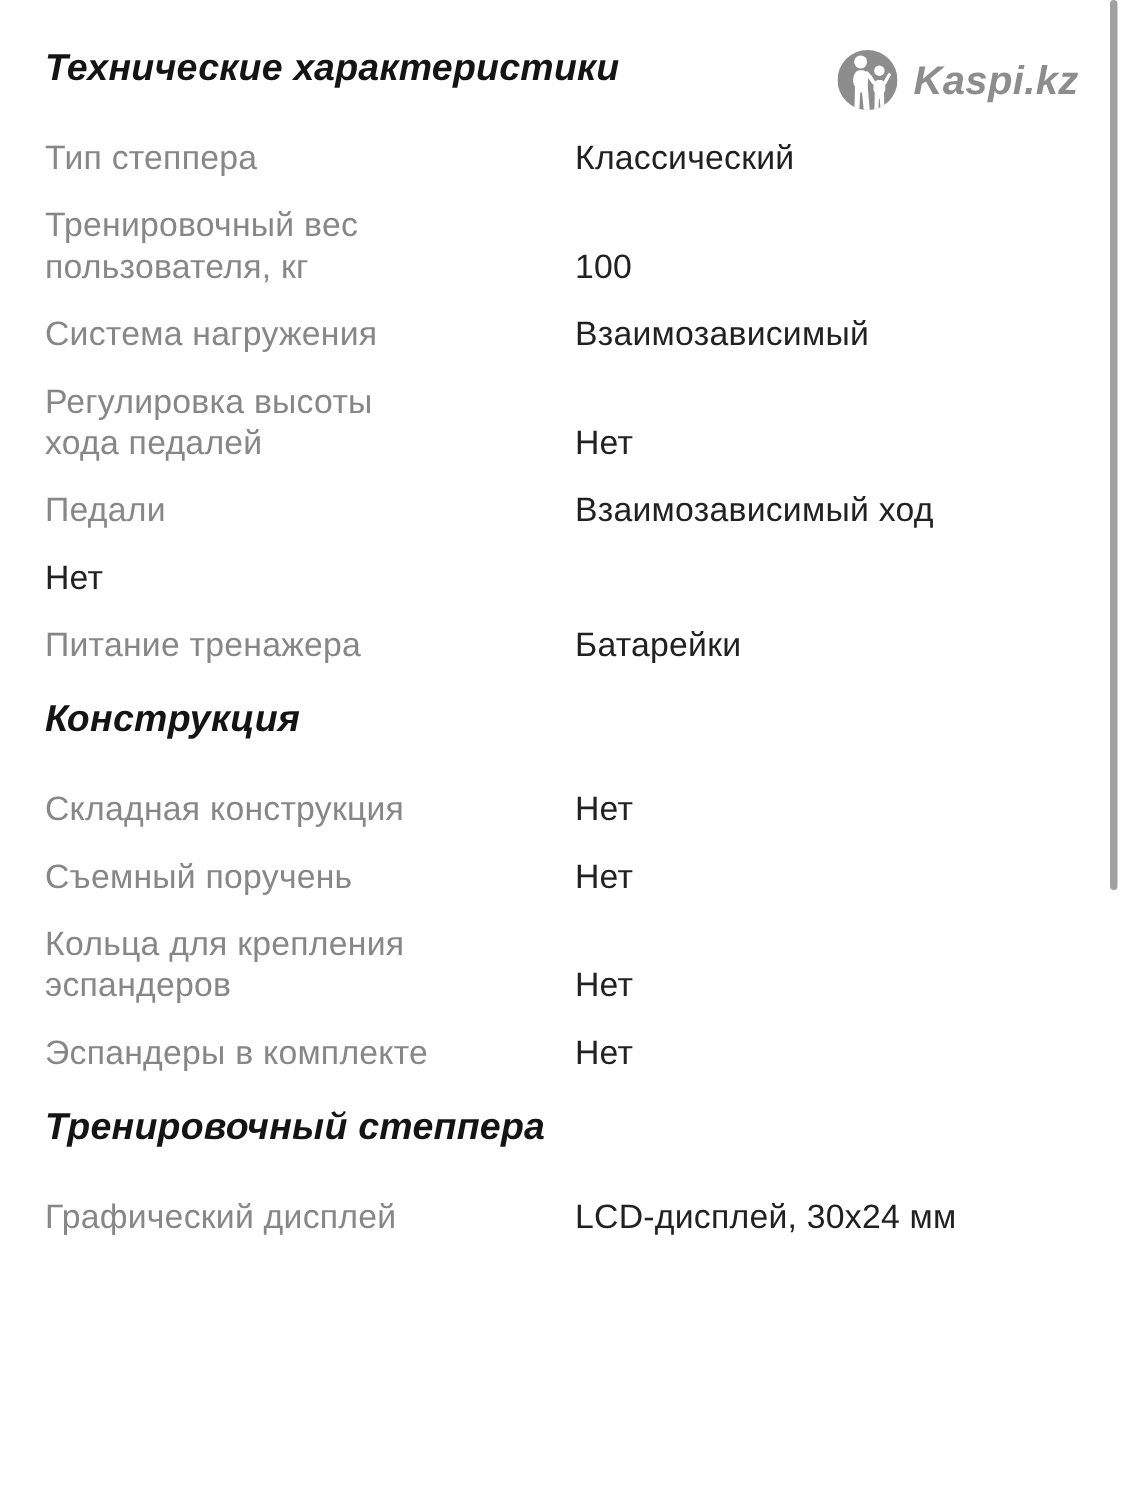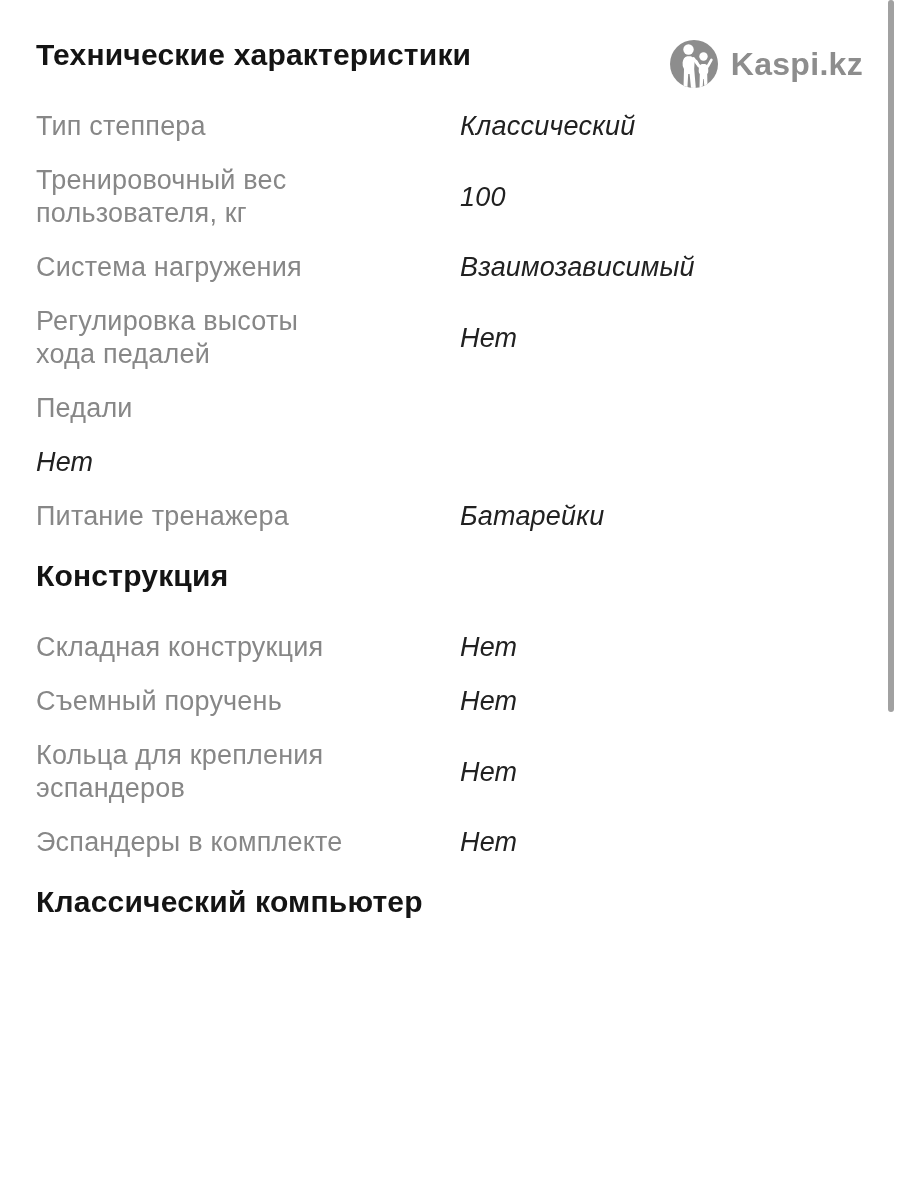--- a/index.html
+++ b/index.html
@@ -14,60 +14,62 @@
     width: 900px; height: 1200px;
     padding: 36px 40px 0 36px;
   }
   
   .logo {
     position: absolute;
     top: 40px; right: 37px;
     display: flex;
     align-items: center;
     gap: 13px;
+    font-style: italic;
   }
   .logo-icon { display: block; width: 48px; height: 48px; }
   .logo-text {
     font-size: 32px;
     font-weight: 700;
     color: #8d8d8d;
     letter-spacing: 0.3px;
   }
   
   .section { margin-top: 24px; }
   .section:first-child { margin-top: 0; }
   .section-title {
     font-size: 30px;
     line-height: 38px;
     font-weight: 700;
     color: #141414;
     letter-spacing: 0.2px;
+    font-style: italic;
   }
   .rows { margin-top: 36px; }
   .row {
     display: flex;
-    align-items: center;
+    align-items: flex-end;
     margin-top: 21px;
   }
   .row:first-child { margin-top: 0; }
   .row-label {
     width: 424px;
     flex: none;
     color: #878787;
   }
   .row-label span,
   .row-value span {
     display: block;
     font-size: 27px;
     line-height: 33px;
     letter-spacing: 0.2px;
   }
   .row-label span { max-width: 315px; }
   .row-value { flex: 1; color: #212121; }
-  .row-value span { max-width: 340px; font-style: italic; }
+  .row-value span { max-width: 340px; }
   
   .scrollbar-thumb {
     position: absolute;
     top: 0; right: 6px;
     width: 6px; height: 712px;
     background: #a1a1a1;
     border-radius: 3px;
   }
 </style>
 </head>
@@ -139,20 +141,23 @@
             </div>
     <div class="row-value">
               <span>Нет</span>
             </div>
   </div>
 
   <div class="row">
     <div class="row-label">
               <span>Педали</span>
             </div>
+    <div class="row-value">
+              <span>Взаимозависимый ход</span>
+            </div>
   </div>
 
   <div class="row">
     <div class="row-value">
               <span>Нет</span>
             </div>
   </div>
 
   <div class="row">
     <div class="row-label">
@@ -201,18 +206,28 @@
             </div>
     <div class="row-value">
               <span>Нет</span>
             </div>
   </div>
 
 </div>
   </section>
 
   <section class="section">
-    <h2 class="section-title">Классический компьютер</h2>
+    <h2 class="section-title">Тренировочный степпера</h2>
+    <div class="rows">
+  <div class="row">
+    <div class="row-label">
+              <span>Графический дисплей</span>
+            </div>
+    <div class="row-value">
+              <span>LCD-дисплей, 30x24 мм</span>
+            </div>
+  </div>
+</div>
   </section>
 </main>
 
   <div class="scrollbar-thumb"></div>
 </div>
 
 </body></html>

